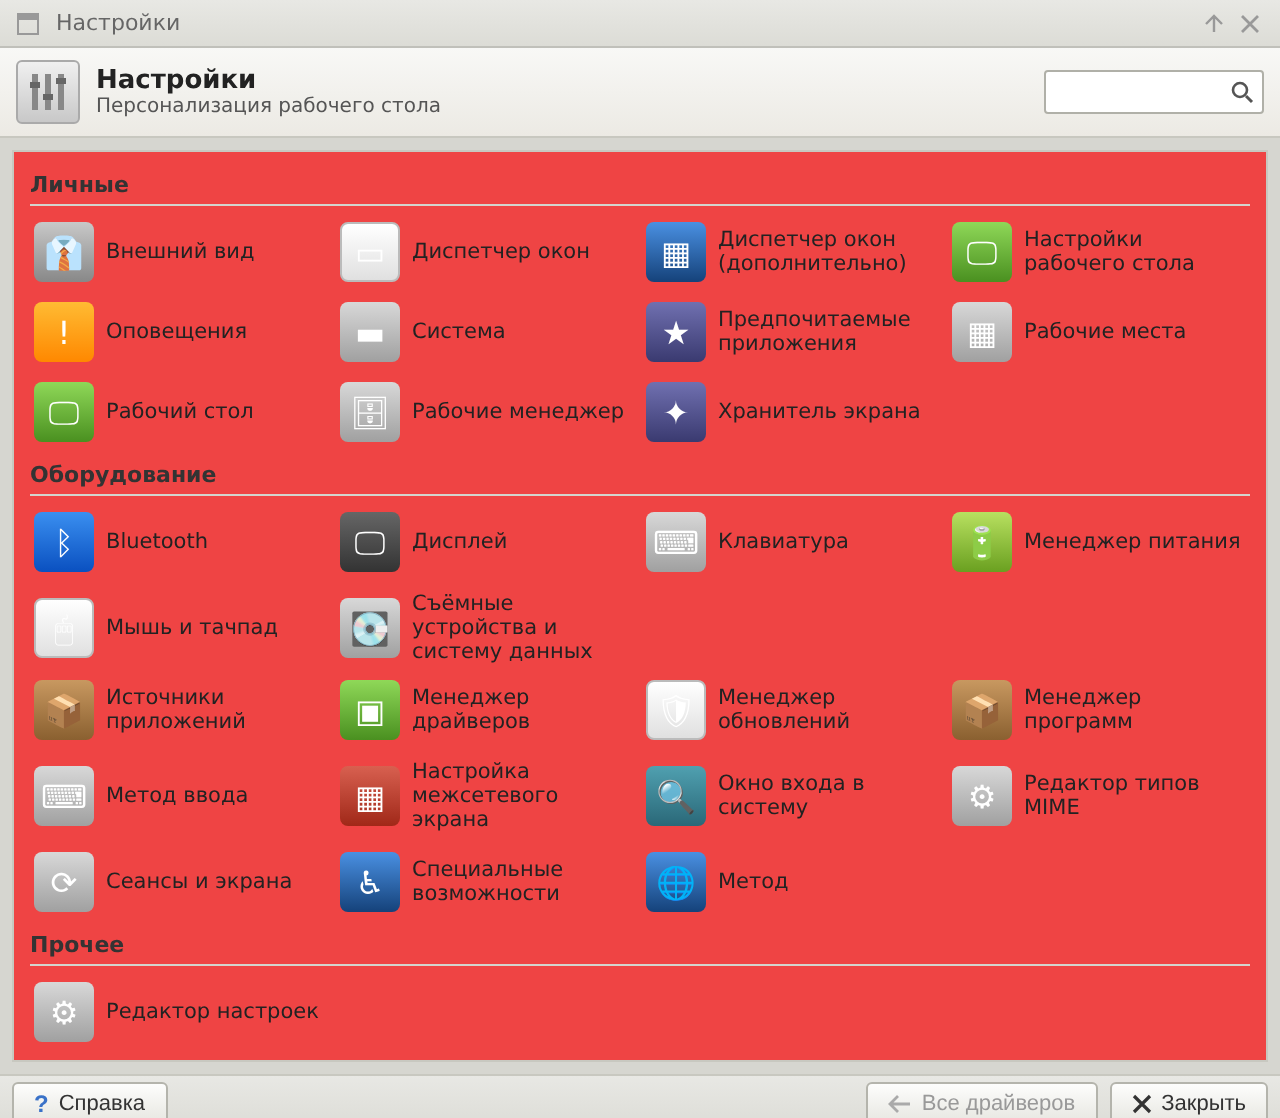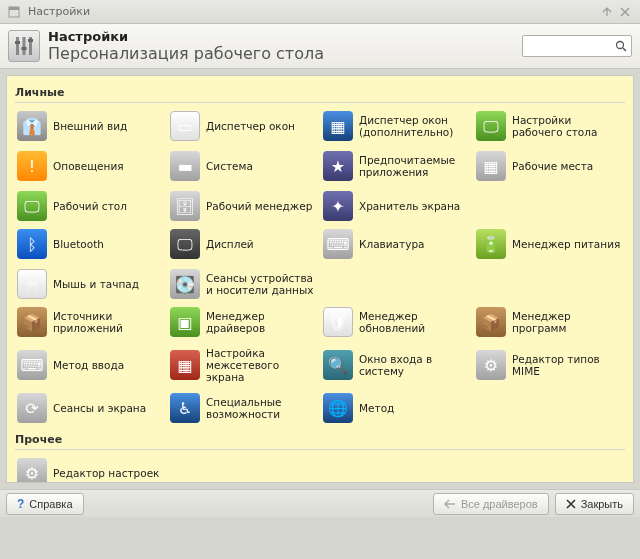--- a/index.html
+++ b/index.html
@@ -35,36 +35,36 @@
 .header-icon {
   width: 32px; height: 32px;
   background: linear-gradient(to bottom,#f0f0f0,#c8c8c8);
   border: 1px solid #aaa;
   border-radius: 3px;
   display: flex; align-items: center; justify-content: center;
   margin-right: 8px;
 }
 .header-text { flex: 1; }
 .header-text h1 { font-size: 13px; font-weight: bold; color: #222; }
-.header-text p { font-size: 16px; color: #555; }
+.header-text p { font-size: 10px; color: #555; }
 .search {
   width: 110px; height: 22px;
   background: #fff;
   border: 1px solid #b0b0a8;
   border-radius: 2px;
   display: flex; align-items: center;
   padding: 0 4px;
 }
 .search input { border: none; outline: none; flex: 1; font-size: 11px; width: 80px; }
 .search .mag { color: #666; font-size: 12px; }
 .content {
-  background: #fef9c3;
+  background: #ef4444;
   margin: 6px;
   border: 1px solid #c8c8c0;
-  height: 408px;
+  height: 456px;
   overflow-y: auto;
   padding: 4px 8px 8px 8px;
 }
 .section-title {
   font-size: 11px;
   font-weight: bold;
   color: #333;
   border-bottom: 1px solid #d4d4ce;
   padding: 6px 0 3px 0;
   margin-bottom: 4px;
@@ -216,27 +216,28 @@
       <div class="item">
         <div class="ico bg-gray">▦</div>
         <div class="lbl">Рабочие места</div>
       </div>
       <div class="item">
         <div class="ico bg-green">🖵</div>
         <div class="lbl">Рабочий стол</div>
       </div>
       <div class="item">
         <div class="ico bg-gray">🗄</div>
-        <div class="lbl">Рабочий менеджер</div>
+        <div class="lbl">Рабочие менеджер</div>
       </div>
       <div class="item">
         <div class="ico bg-purple">✦</div>
         <div class="lbl">Хранитель экрана</div>
       </div>
     </div>
+    <div class="section-title">Оборудование</div>
     <div class="grid">
       <div class="item">
         <div class="ico bg-bt">ᛒ</div>
         <div class="lbl">Bluetooth</div>
       </div>
       <div class="item">
         <div class="ico bg-dark">🖵</div>
         <div class="lbl">Дисплей</div>
       </div>
       <div class="item">
@@ -246,21 +247,21 @@
       <div class="item">
         <div class="ico bg-lime">🔋</div>
         <div class="lbl">Менеджер питания</div>
       </div>
       <div class="item">
         <div class="ico bg-white">🖱</div>
         <div class="lbl">Мышь и тачпад</div>
       </div>
       <div class="item">
         <div class="ico bg-gray">💽</div>
-        <div class="lbl">Сеансы устройства и носители данных</div>
+        <div class="lbl">Съёмные устройства и систему данных</div>
       </div>
     </div>
     <div class="grid">
       <div class="item">
         <div class="ico bg-brown">📦</div>
         <div class="lbl">Источники приложений</div>
       </div>
       <div class="item">
         <div class="ico bg-green">▣</div>
         <div class="lbl">Менеджер драйверов</div>

